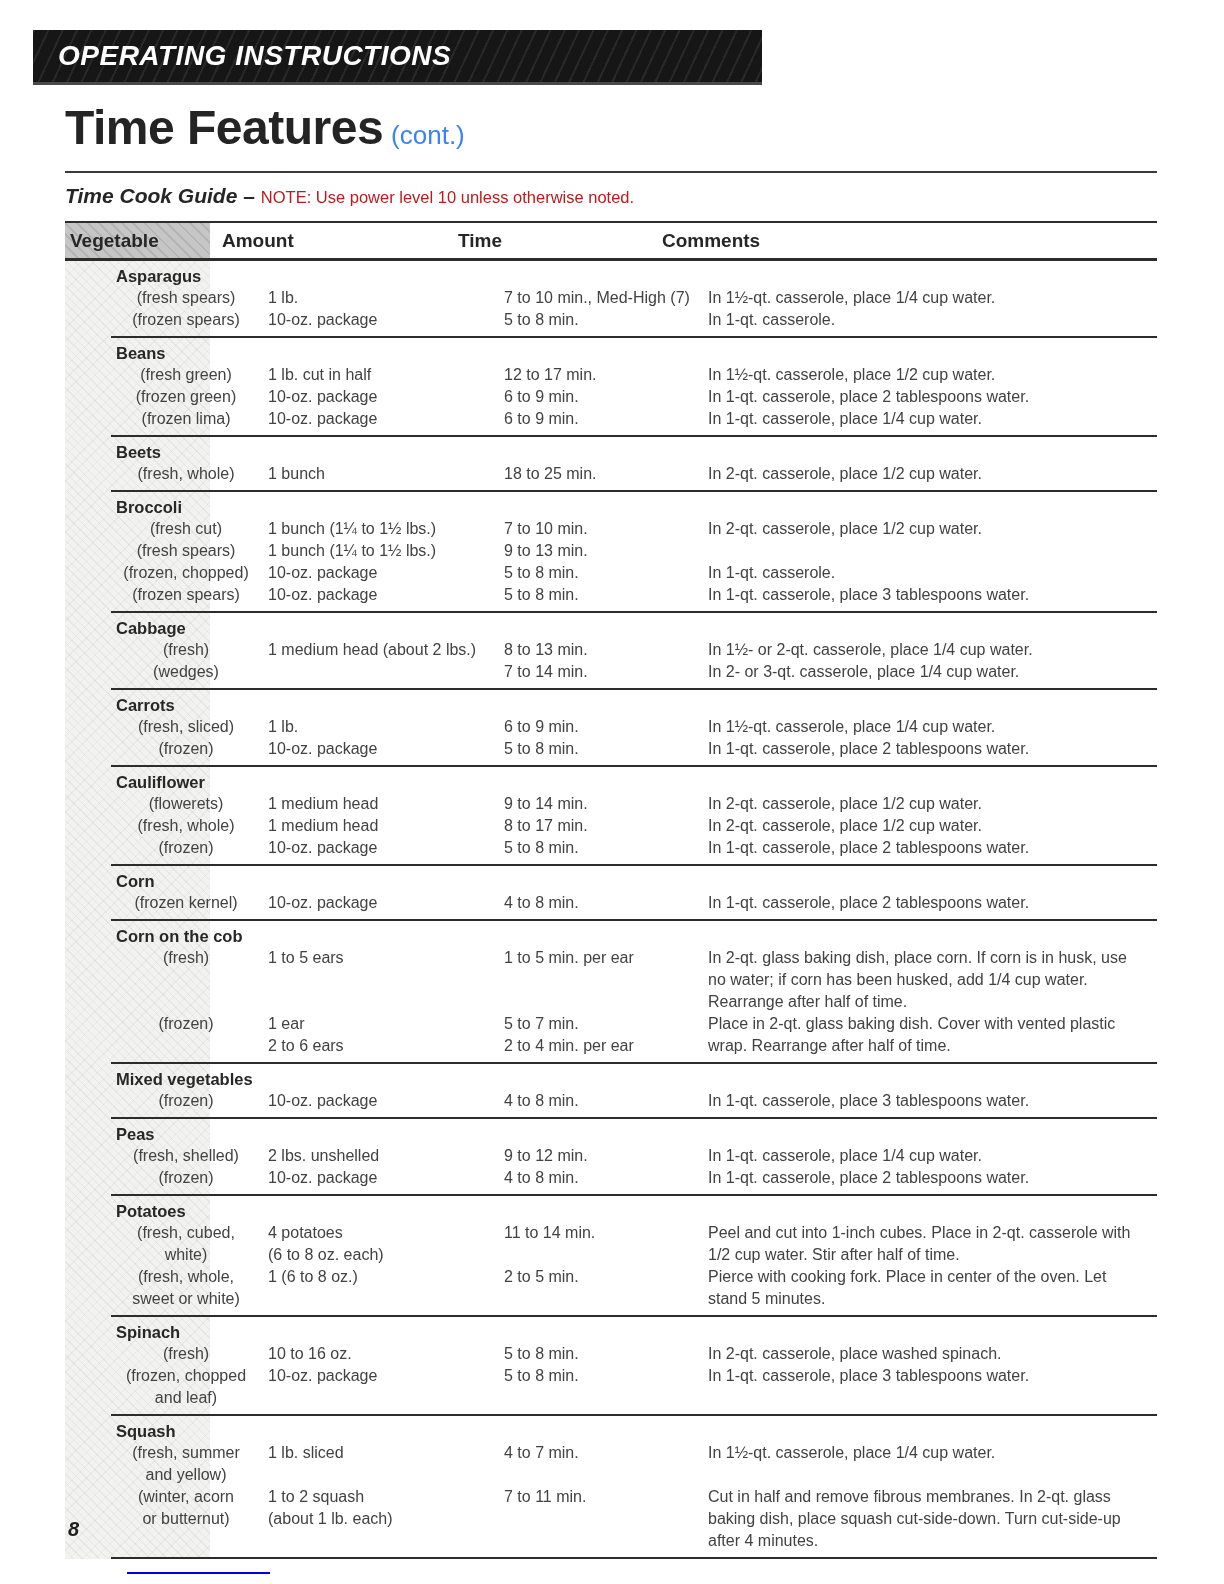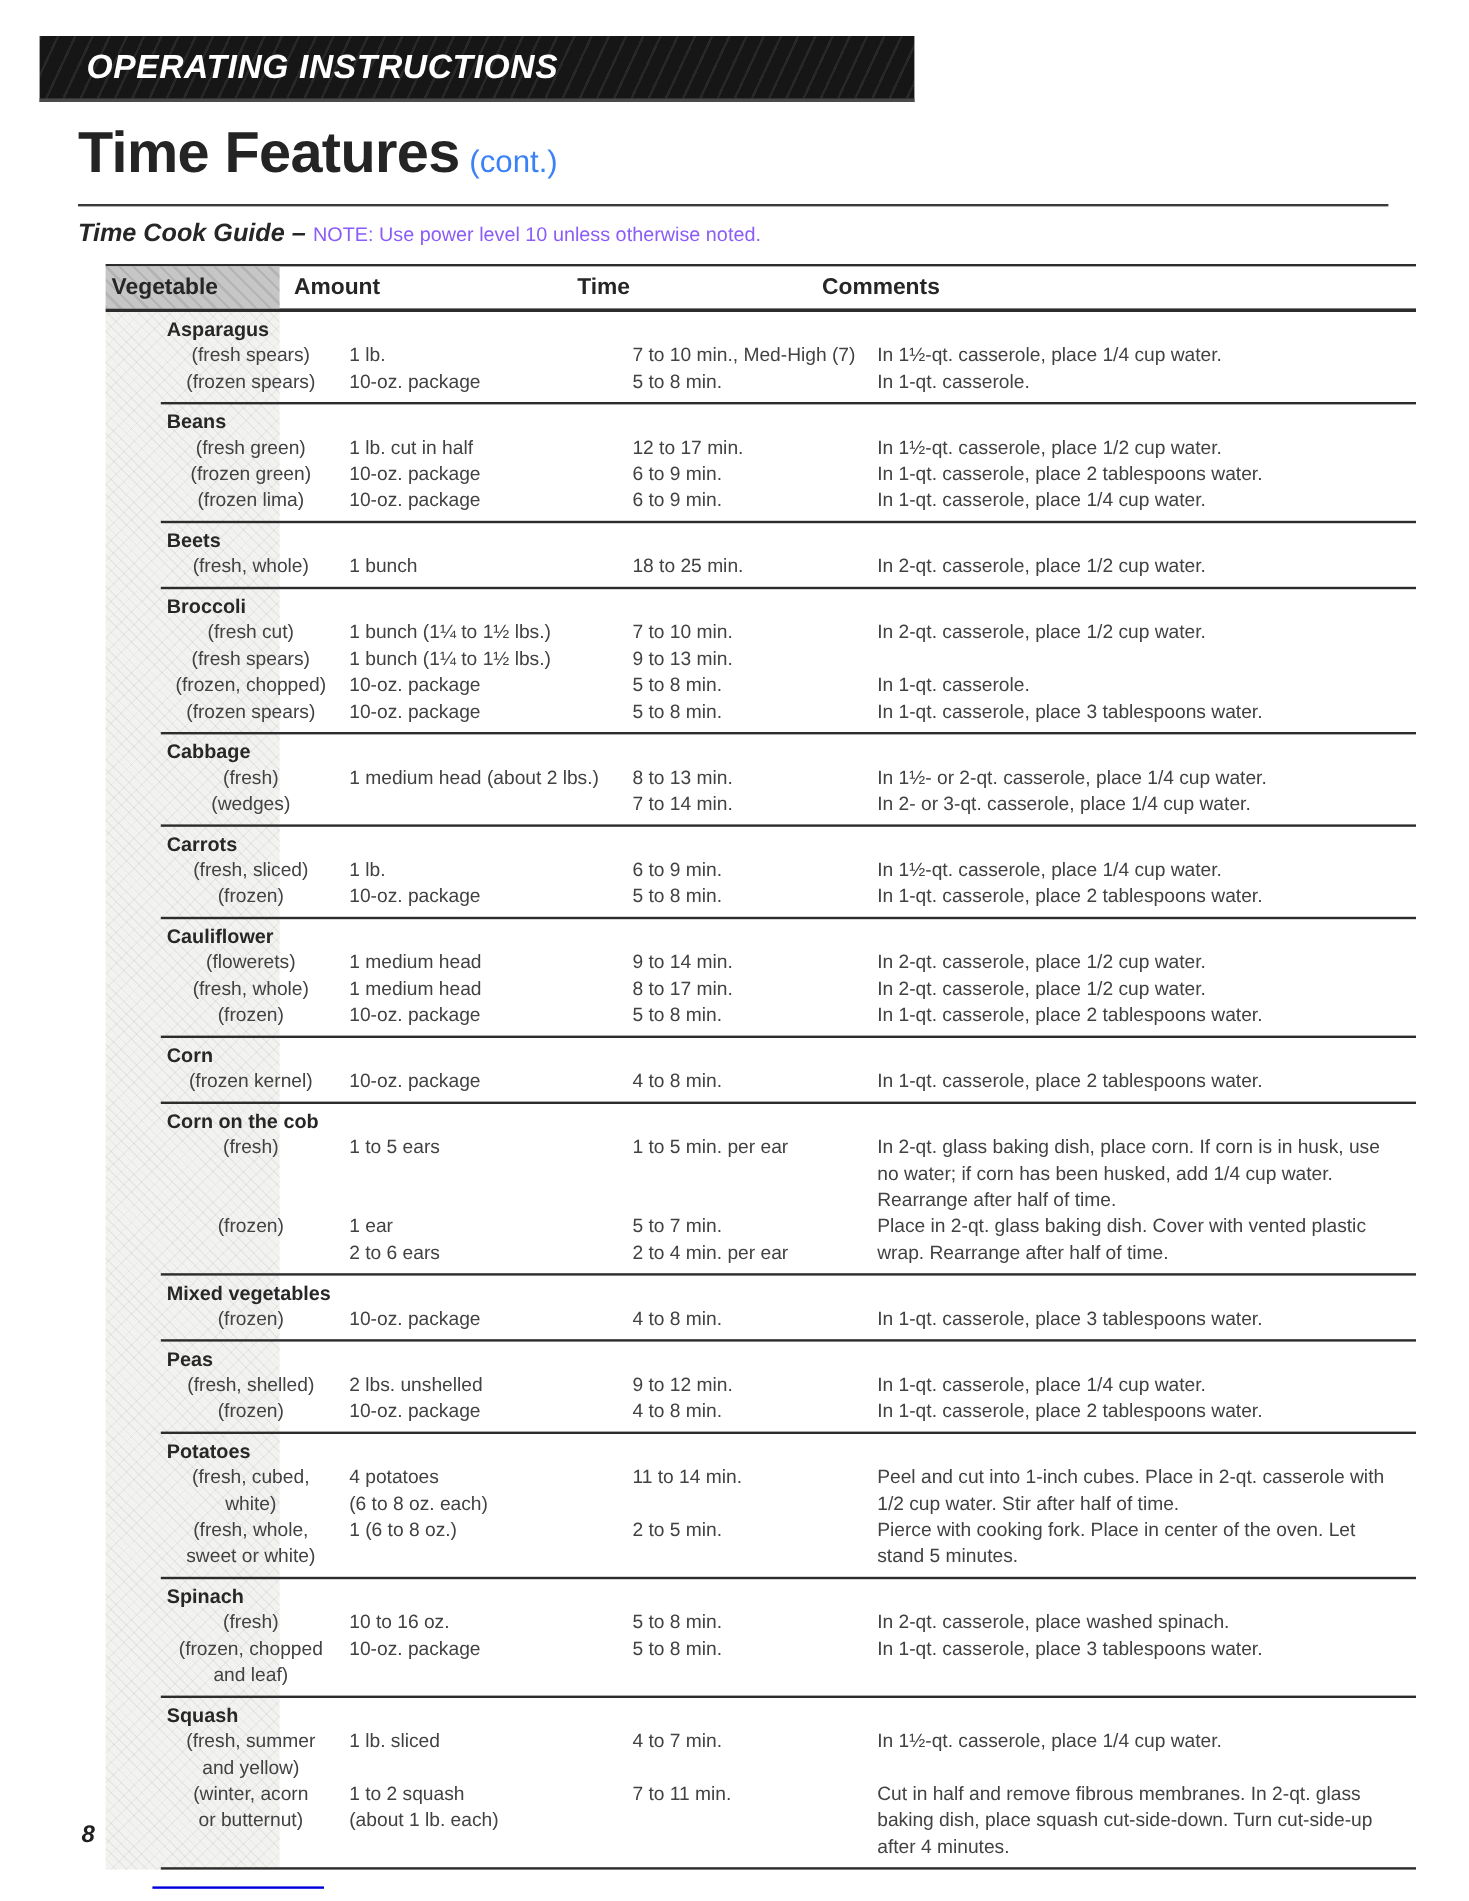--- a/index.html
+++ b/index.html
@@ -11,33 +11,33 @@
   
   .banner {
     position:absolute; left:33px; top:30px; width:729px; height:55px;
     background-color:#161616;
     background-image:repeating-linear-gradient(115deg, rgba(255,255,255,.08) 0 2px, transparent 2px 13px);
     border-bottom:3px solid #4a4a4a;
     display:flex; align-items:center;
   }
   .banner-label {
     color:#ffffff; font-style:italic; font-weight:bold; font-size:28px;
-    padding-left:39px; letter-spacing:.5px; white-space:nowrap;
+    padding-left:25px; letter-spacing:.5px; white-space:nowrap;
   }
   
   .content { position:absolute; left:65px; top:103px; width:1092px; }
   .title { line-height:50px; white-space:nowrap; }
   .title-main { font-weight:bold; font-size:48px; color:#242424; letter-spacing:-.5px; }
   .title-suffix { font-weight:normal; font-size:26px; color:#3b82f6; margin-left:8px; }
   .title-rule { border:none; border-top:2px solid #3a3a3a; margin-top:11px; }
   .subtitle { margin-top:11px; white-space:nowrap; }
   .guide-label { font-weight:bold; font-style:italic; font-size:21px; color:#262626; }
-  .guide-note { font-size:16.5px; color:#8b5cf6; margin-left:6px; }
+  .guide-note { font-size:16.5px; color:#b91c1c; margin-left:6px; }
   
-  .table { margin-top:13px; width:1092px;margin-left:23px; }
+  .table { margin-top:13px; width:1092px; }
   .thead {
     display:grid; grid-template-columns:157px 236px 204px 1fr;
     border-top:2.5px solid #2c2c2c; border-bottom:3px solid #2c2c2c;
   }
   .th { font-weight:bold; font-size:19px; color:#262626; padding:7px 0 6px; }
   .th.c0 {
     padding-left:5px;
     background-image:
       repeating-linear-gradient(45deg, rgba(0,0,0,.09) 0 2px, transparent 2px 8px),
       linear-gradient(#c6c6c6,#c6c6c6);

